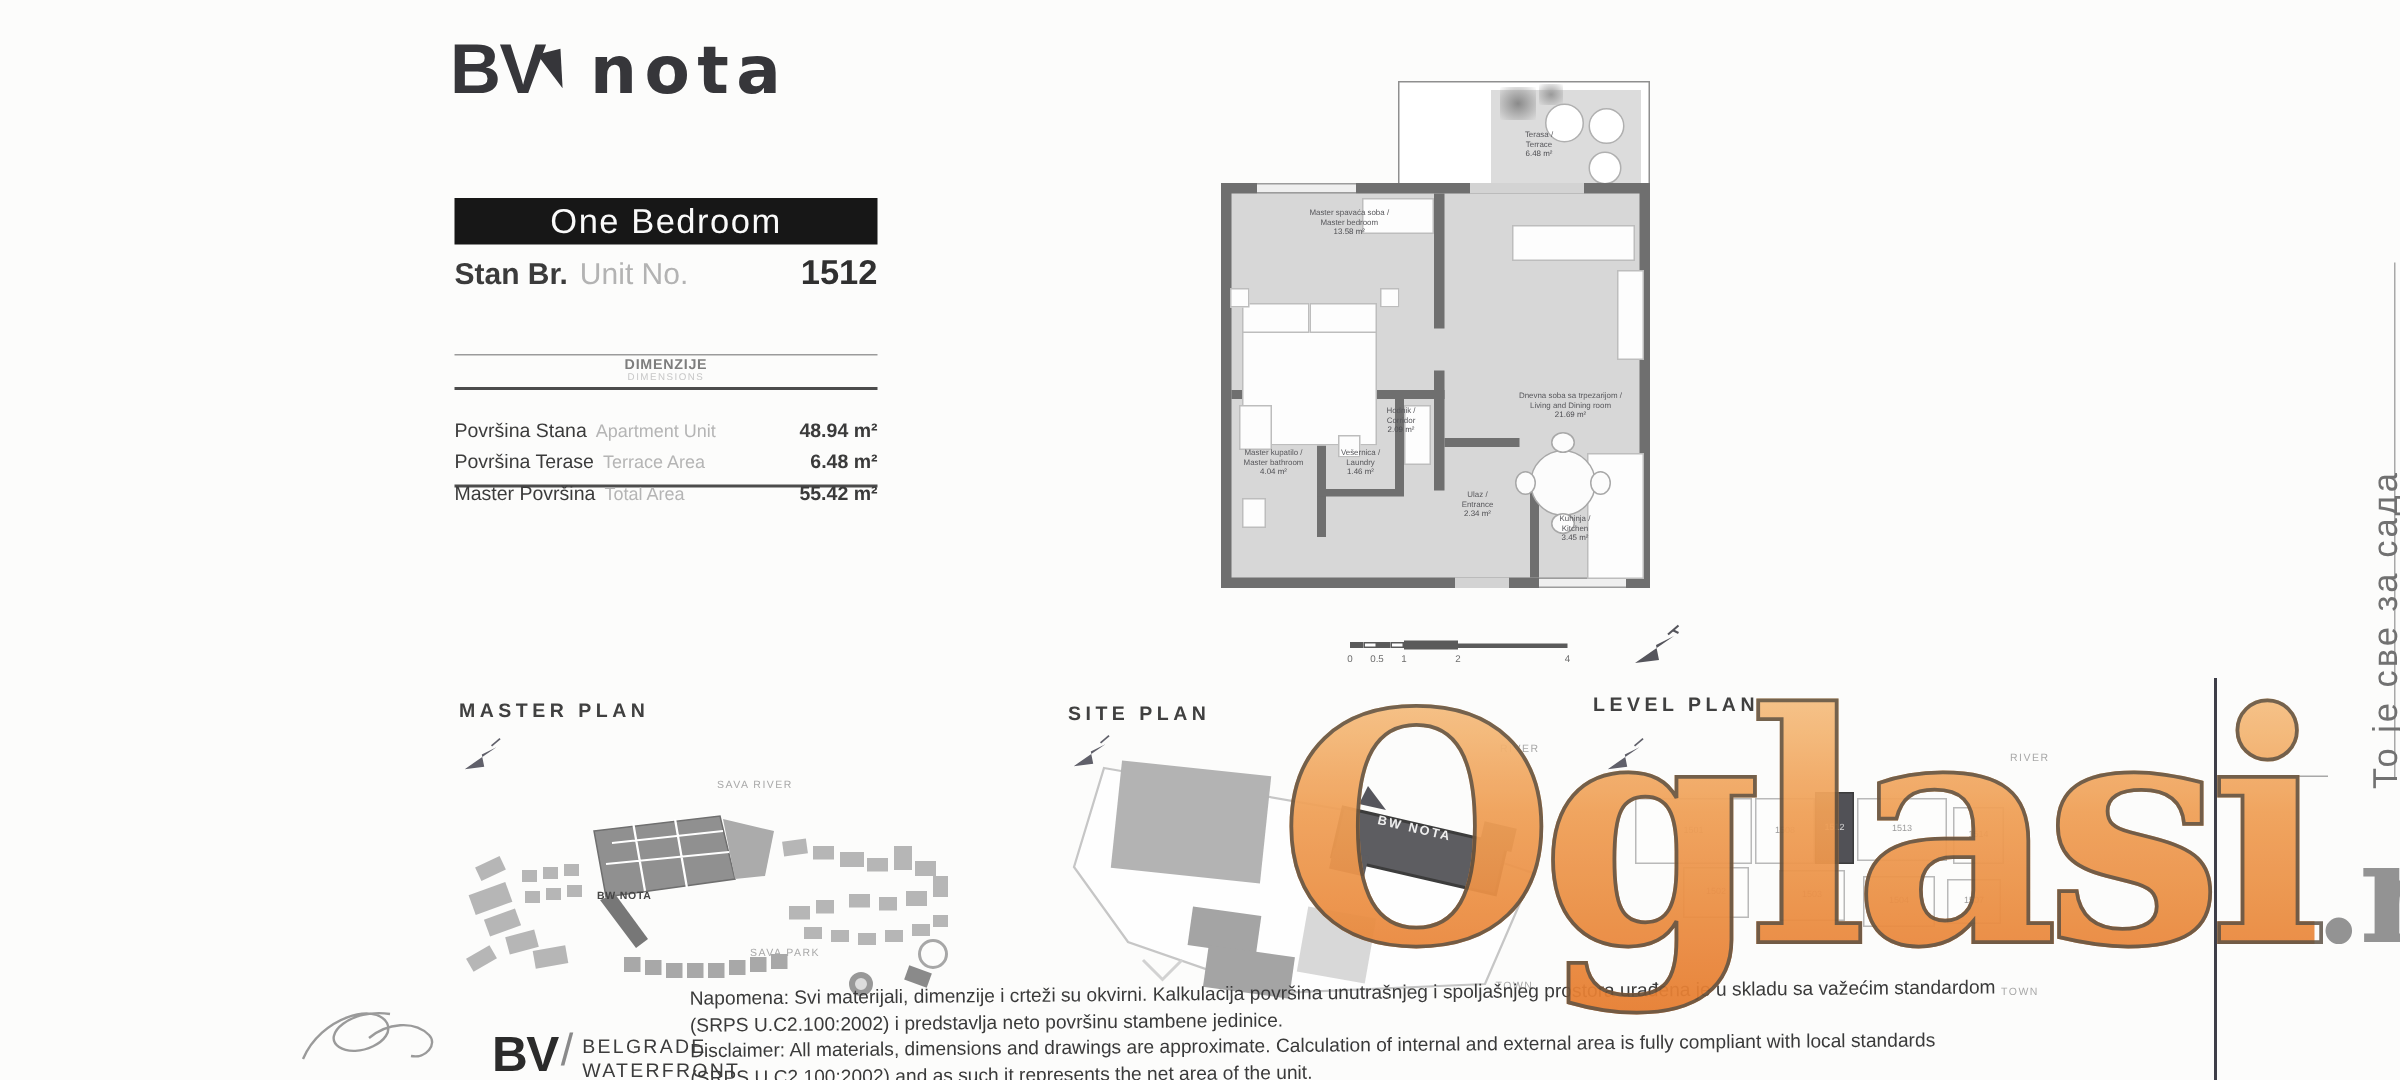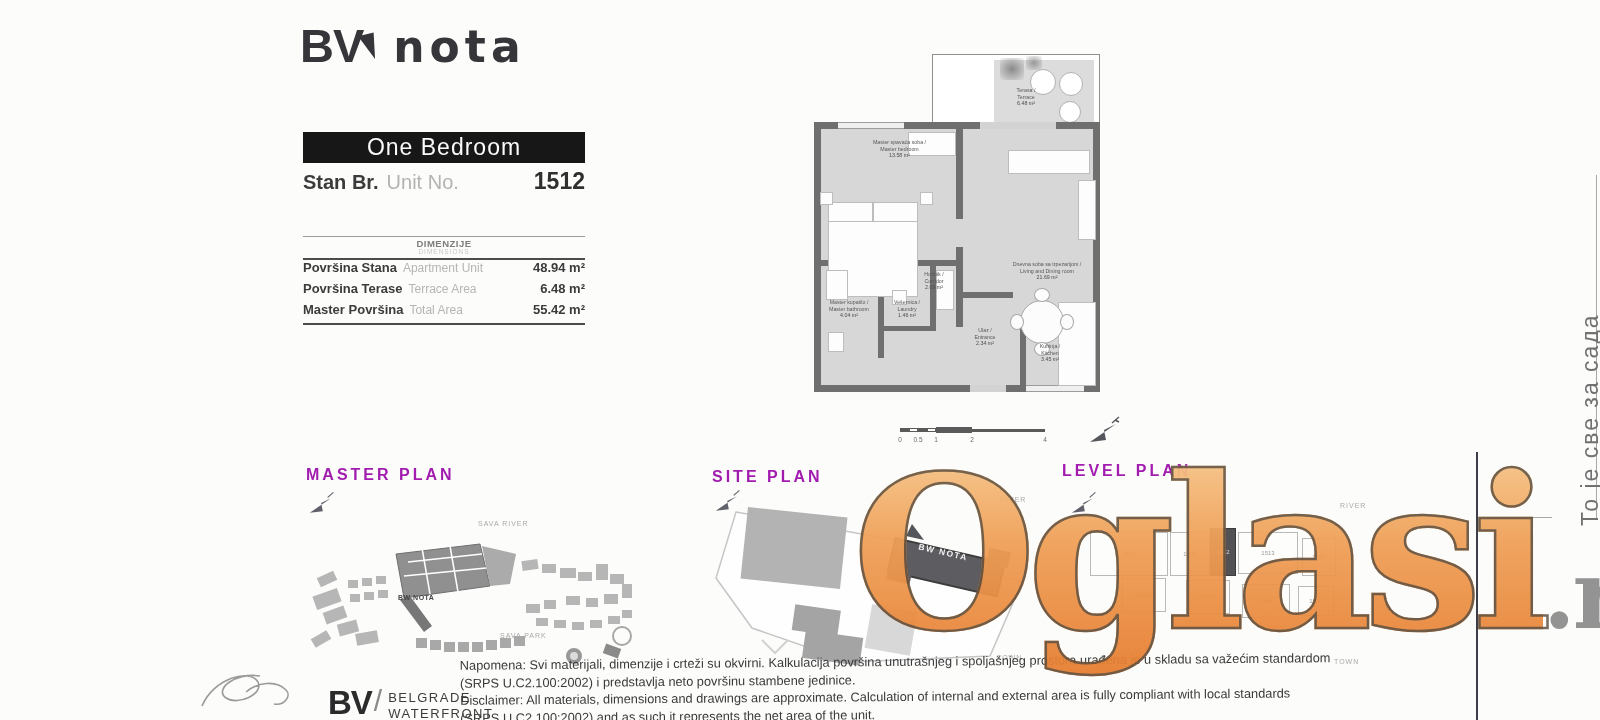--- a/index.html
+++ b/index.html
@@ -25,21 +25,21 @@
   .unitrow .en{color:#b3b3b3;margin-left:8px;}
   .unitrow .num{margin-left:auto;font-weight:700;font-size:23px;color:#303030;}
 
   .areas{left:303px;top:236px;width:282px;font-size:13px;}
   .areas .topline{border-top:1px solid #9b9b9b;height:0;}
   .areas .hdr{text-align:center;padding:2px 0 1px 0;line-height:1.05;}
   .areas .hdr .h1{font-size:9.5px;letter-spacing:.5px;color:#7d7d7d;font-weight:700;}
   .areas .hdr .h2{font-size:6.5px;color:#c7c7c7;letter-spacing:1px;}
   .areas .midline{border-top:2px solid #4c4c4c;height:0;margin-top:1px;}
   .areas .row{display:flex;align-items:baseline;height:21px;}
-  .areas .row .sr{font-weight:700;color:#3b3b3b;}
+  .areas .row .sr{font-weight:400;color:#3b3b3b;margin-top:19px;}
   .areas .row .en{color:#b5b5b5;margin-left:6px;font-size:12px;}
   .areas .row .val{margin-left:auto;font-weight:700;color:#3b3b3b;}
   .areas .botline{border-top:2px solid #4c4c4c;height:0;}
 
   
   #fp{left:812px;top:52px;width:292px;height:345px;}
   #fp .terrace{left:120px;top:2px;width:168px;height:75px;background:#fff;
     border:1.5px solid #8f8f8f;border-bottom:none;box-sizing:border-box;}
   #fp .deck{left:182px;top:8px;width:100px;height:64px;background:#dcdcdc;}
   #fp .blob1{left:188px;top:6px;width:24px;height:22px;background:radial-gradient(#8a8a8a,rgba(140,140,140,0));}
@@ -58,21 +58,21 @@
   
   #scale{left:900px;top:424px;width:150px;height:20px;}
   #scale .seg{position:absolute;top:4px;background:#5a5a5a;}
   #scale .seglight{position:absolute;top:4px;background:#fff;border:1px solid #5a5a5a;box-sizing:border-box;}
   #scale .t{position:absolute;top:12px;font-size:6.5px;color:#6c6c6c;transform:translateX(-50%);}
 
   
   .narrow svg{display:block;}
 
   
-  .ptitle{font-size:16px;font-weight:700;letter-spacing:3px;color:#a21caf;}
+  .ptitle{font-size:13px;font-weight:700;letter-spacing:3px;color:#404040;}
   .tinylbl{font-size:7px;letter-spacing:1px;color:#a9a9a9;}
   .maplbl{font-size:7px;font-weight:700;letter-spacing:.5px;color:#454545;}
 
   
   .lbox{position:absolute;border:1px solid #b9b9b9;background:rgba(253,253,253,.55);
     display:flex;align-items:center;justify-content:center;font-size:6px;color:#9b9b9b;box-sizing:border-box;}
   .lbox.dark{background:#515156;border-color:#3c3c3c;color:#d8d8d8;}
 
   
   .bwlabel{left:918px;top:547px;transform:rotate(13deg);color:#efefef;font-size:8.5px;

